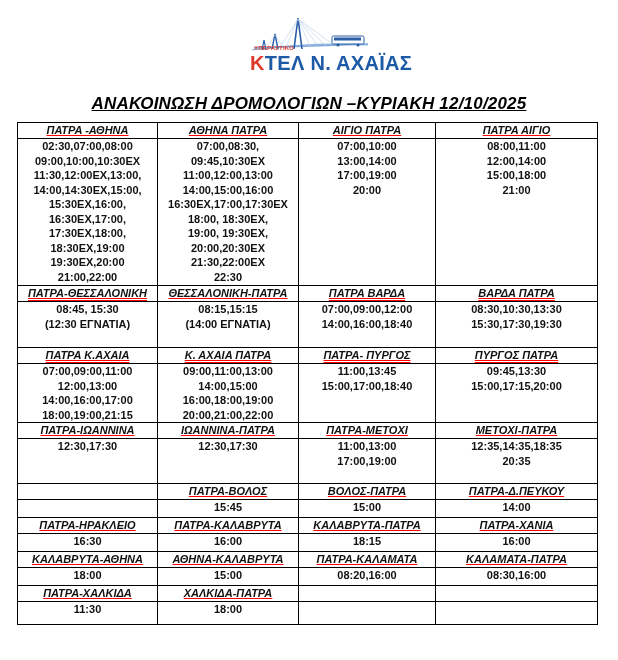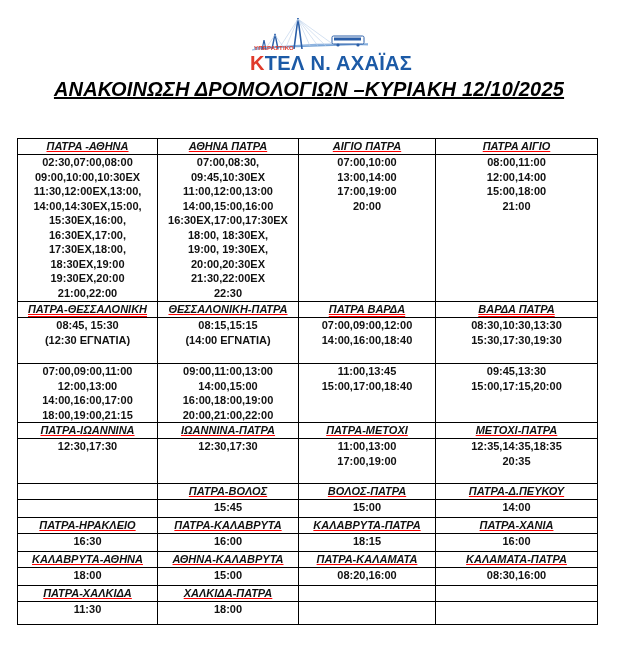--- a/index.html
+++ b/index.html
@@ -5,25 +5,25 @@
   html, body { margin: 0; padding: 0; background: #ffffff; }
   body { width: 618px; height: 660px; position: relative; overflow: hidden;
          font-family: "Liberation Sans", "DejaVu Sans", sans-serif; }
   .logo { position: absolute; left: 250px; top: 12px; width: 122px; height: 62px; }
   .logo svg { display: block; }
   .logo-top { position: absolute; left: 4px; top: 33px; font-size: 6px; color: #e03a2b;
               font-weight: bold; letter-spacing: 0.2px; }
   .logo-name { position: absolute; left: 0; top: 40px; font-size: 20px; font-weight: bold;
                color: #1c5aa6; letter-spacing: 0.3px; white-space: nowrap; }
   .logo-name .k { color: #e03a2b; }
-  .title { position: absolute; left: 0; width: 618px; top: 78px; text-align: center;
-           font-size: 20px; font-weight: bold; font-style: italic; text-decoration: underline;
+  .title { position: absolute; left: 0; width: 618px; top: 94px; text-align: center;
+           font-size: 17px; font-weight: bold; font-style: italic; text-decoration: underline;
            color: #000; letter-spacing: 0.2px; }
   table.sched { position: absolute; left: 17px; top: 122px; border-collapse: collapse;
-                table-layout: fixed; width: 580px; margin-top: 16px; }
+                table-layout: fixed; width: 580px; }
   table.sched td { border: 1.5px solid #000; text-align: center; vertical-align: top;
                    padding: 0 2px; font-size: 11px; font-weight: bold; line-height: 14.5px;
                    color: #111; overflow: hidden; }
   td.hd { height: 15px; color: #ff0000; font-style: italic; text-decoration: underline;
           text-decoration-color: #ff0000; line-height: 14px; }
   td.hd.dbl { text-decoration-style: double; }
   td.bd .line { display: block; white-space: nowrap; }
   col.c1 { width: 140px; } col.c2 { width: 141px; } col.c3 { width: 137px; } col.c4 { width: 162px; }
 </style>
 </head>
@@ -132,20 +132,26 @@
         <td class="bd" style="height: 45px;">
           <span class="line">07:00,09:00,12:00</span>
           <span class="line">14:00,16:00,18:40</span>
         </td>
         <td class="bd" style="height: 45px;">
           <span class="line">08:30,10:30,13:30</span>
           <span class="line">15:30,17:30,19:30</span>
         </td>
       </tr>
       <tr>
+        <td class="hd dbl">ΠΑΤΡΑ Κ.ΑΧΑΙΑ</td>
+        <td class="hd dbl">Κ. ΑΧΑΙΑ ΠΑΤΡΑ</td>
+        <td class="hd dbl">ΠΑΤΡΑ- ΠΥΡΓΟΣ</td>
+        <td class="hd dbl">ΠΥΡΓΟΣ ΠΑΤΡΑ</td>
+      </tr>
+      <tr>
         <td class="bd" style="height: 58px;">
           <span class="line">07:00,09:00,11:00</span>
           <span class="line">12:00,13:00</span>
           <span class="line">14:00,16:00,17:00</span>
           <span class="line">18:00,19:00,21:15</span>
         </td>
         <td class="bd" style="height: 58px;">
           <span class="line">09:00,11:00,13:00</span>
           <span class="line">14:00,15:00</span>
           <span class="line">16:00,18:00,19:00</span>

